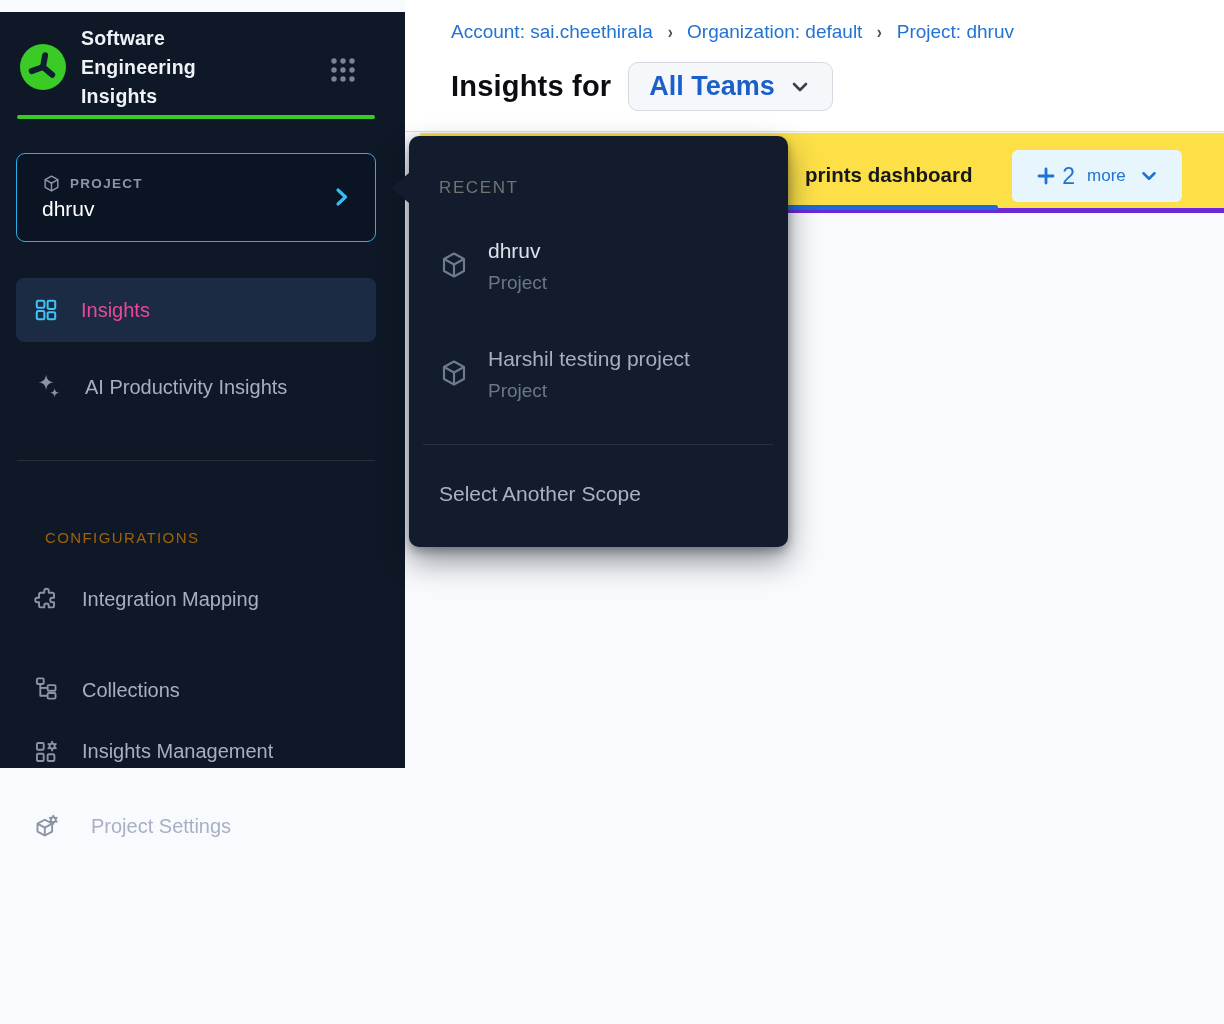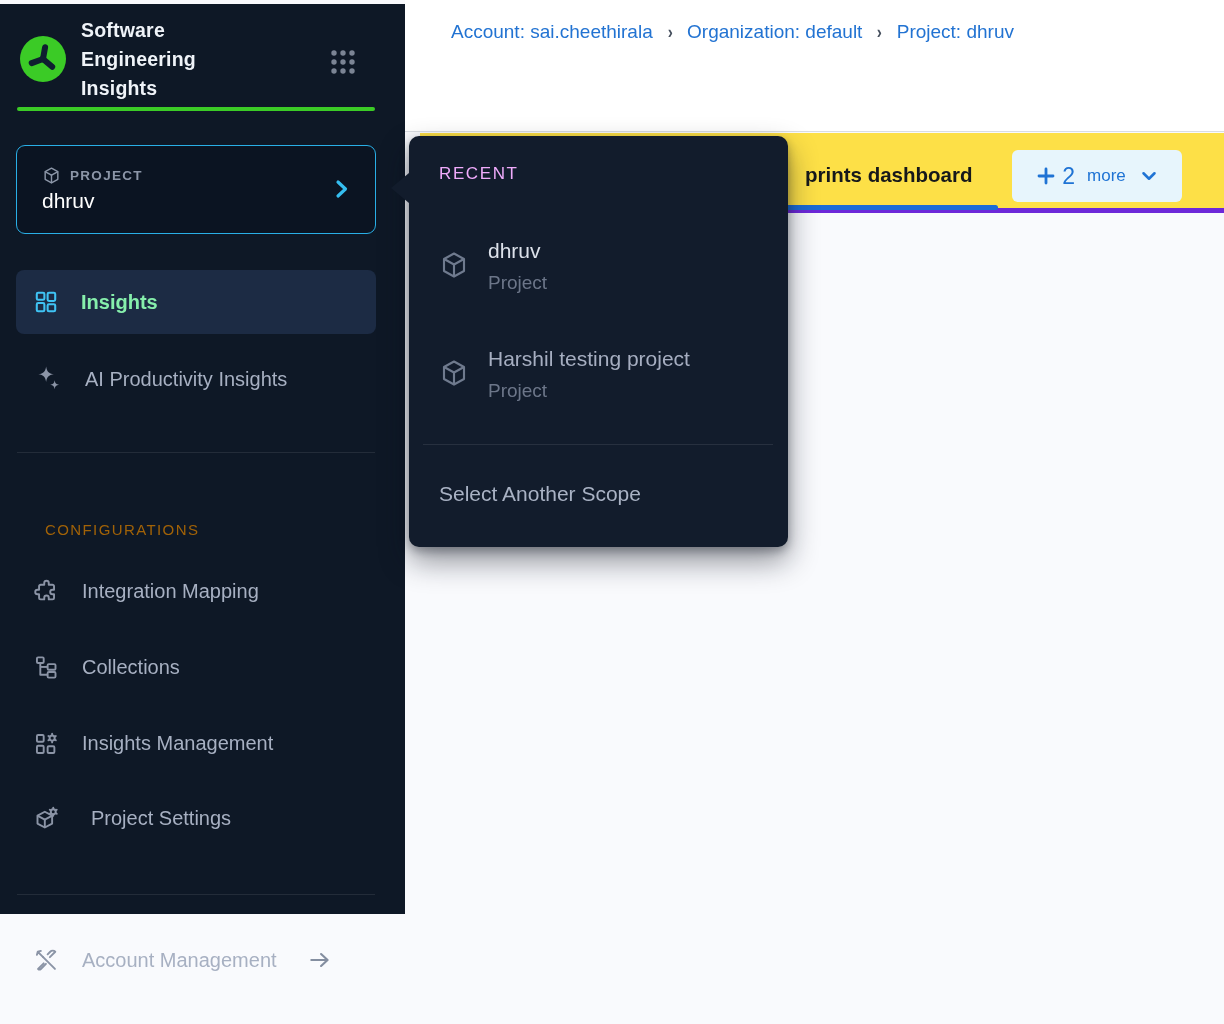--- a/index.html
+++ b/index.html
@@ -1,42 +1,42 @@
 <!DOCTYPE html>
 <html><head>
 <meta charset="utf-8">
 <style>
   * { margin:0; padding:0; box-sizing:border-box; }
   html,body { width:1224px; height:1024px; overflow:hidden; }
   body { position:relative; font-family:"Liberation Sans","DejaVu Sans",sans-serif; background:#F9FAFD; }
 
   
-  .sidebar { position:absolute; left:0; top:4px; width:405px; height:910px; background:#0E1826; z-index:1; }
+  .sidebar { position:absolute; left:0; top:12px; width:405px; height:756px; background:#0E1826; z-index:1; }
   .logo { position:absolute; left:20px; top:32px; width:46px; height:46px; }
   .brand-title { position:absolute; left:81px; top:12px; width:175px; font-size:19.5px; line-height:29px; font-weight:700; color:#EFF3F8; letter-spacing:.2px; }
   .grid-icon { position:absolute; left:329px; top:44px; width:28px; height:28px; color:#7B8494; cursor:pointer; }
   .green-rule { position:absolute; left:17px; top:103px; width:358px; height:4px; background:#3BCB26; border-radius:2px; }
 
   .project-card { position:absolute; left:16px; top:141px; width:360px; height:89px; background:#0B1422; border:1.5px solid #29AFE6; border-radius:9px; cursor:pointer; }
   .project-type { position:absolute; left:25px; top:20px; display:flex; align-items:center; gap:9px; color:#8C96A8; }
   .project-type .lbl { font-size:13.5px; font-weight:700; letter-spacing:1.3px; }
   .project-name { position:absolute; left:25px; top:43px; font-size:21px; font-weight:500; color:#FFFFFF; }
   .project-chevron { position:absolute; right:22px; top:31px; width:24px; height:24px; color:#35BEF0; }
 
   .side-row { position:absolute; left:16px; width:360px; height:54px; display:flex; align-items:center; padding-left:17px; gap:22px; cursor:pointer; }
   .side-row .ic { flex:none; color:#8B94A6; }
   .side-row .side-label { font-size:20px; color:#A7B0C2; }
   .row-insights { top:266px; height:64px; background:#1C2B44; border-radius:8px; }
   .row-insights .ic { color:#3FC3F4; }
-  .row-insights .side-label { color:#86efac; font-weight:700; }
+  .row-insights .side-label { color:#ec4899; font-weight:400; }
   .row-ai { top:348px; }
   .side-divider { position:absolute; left:17px; width:358px; height:1px; background:rgba(255,255,255,.09); }
   .div-1 { top:448px; } .div-2 { top:890px; }
   .config-heading { position:absolute; left:45px; top:517px; font-size:15px; font-weight:500; letter-spacing:1.4px; color:#a16207; }
-  .row-c0 { top:560px; } .row-c1 { top:636px; } .row-c2 { top:712px; } .row-c3 { top:787px;gap:31px; }
+  .row-c0 { top:560px; } .row-c1 { top:636px;align-items:flex-end; } .row-c2 { top:712px; } .row-c3 { top:787px;gap:31px; }
   .row-account { top:929px; }
   .row-account .arrow { color:#848EA0; margin-left:8px; }
 
   
   .main { position:absolute; left:405px; top:0; width:819px; height:1024px; background:#F9FAFD; }
   .main-header { position:absolute; left:0; top:0; width:819px; height:132px; background:#FFFFFF; border-bottom:1px solid #DADDE2; }
   .breadcrumb { position:absolute; left:46px; top:21px; display:flex; align-items:center; gap:14px; font-size:19px; }
   .crumb { color:#2273D2; cursor:pointer; white-space:nowrap; }
   .crumb-sep { color:#46505E; font-size:19px; font-weight:700; transform:scaleX(.8); }
   .title-row { position:absolute; left:46px; top:62px; display:flex; align-items:center; gap:17px; }
@@ -48,21 +48,21 @@
   .tab-bar { position:absolute; left:15px; top:133px; width:819px; height:80px; background:#fde047; border-bottom:5px solid #6d28d9; }
   .active-tab-label { position:absolute; left:385px; top:30px; font-size:20.5px; font-weight:700; color:#16181B; cursor:pointer; white-space:nowrap; }
   .tab-underline { position:absolute; left:365px; top:72px; width:213px; height:5px; background:#1B6CD6; border-radius:3px; }
   .more-chip { position:absolute; left:592px; top:17px; width:170px; height:52px; background:#E7F5FC; border-radius:6px; display:flex; align-items:center; justify-content:center; gap:4px; cursor:pointer; color:#1F73D4; }
   .more-chip .count { font-size:23px; margin-right:8px; }
   .more-chip .more-word { font-size:17px; margin-right:8px; }
 
   
   .scope-panel { position:absolute; left:409px; top:136px; width:379px; height:411px; background:#121C2C; border-radius:10px; box-shadow:0 14px 30px rgba(10,16,28,.45), 0 4px 10px rgba(10,16,28,.30); z-index:10; }
   .panel-arrow { position:absolute; left:-18px; top:37px; width:0; height:0; border-top:15px solid transparent; border-bottom:15px solid transparent; border-right:18px solid #121C2C; }
-  .panel-heading { position:absolute; left:30px; top:28px; font-size:17px; font-weight:500; letter-spacing:1.6px; color:#f0abfc; }
+  .panel-heading { position:absolute; left:30px; top:42px; font-size:17px; font-weight:500; letter-spacing:1.6px; color:#737373; }
   .recent-item { position:absolute; left:30px; display:flex; gap:19px; cursor:pointer; }
   .item-1 { top:102px; } .item-2 { top:210px; }
   .recent-item .ic { flex:none; margin-top:12px; color:#6F7A8E; }
   .recent-title { font-size:21px; line-height:26px; }
   .item-1 .recent-title { color:#DCE1EA; }
   .item-2 .recent-title { color:#A6AEC1; }
   .recent-sub { font-size:19px; color:#6C7689; margin-top:8px; }
   .panel-divider { position:absolute; left:14px; top:308px; width:350px; height:1px; background:rgba(255,255,255,.09); }
   .panel-action { position:absolute; left:30px; top:346px; font-size:21px; color:#A9B2C4; cursor:pointer; }
 
@@ -178,44 +178,40 @@
         <path d="M14.9 4.2 l.95 .55"></path>
         <path d="M20.15 7.25 l.95 .55"></path>
         <path d="M21.1 4.2 l-.95 .55"></path>
         <path d="M15.85 7.25 l-.95 .55"></path>
     </svg>
     <span class="side-label">Project Settings</span>
   </div>
 
   <div class="side-divider div-2"></div>
 
-  <div class="side-row row-account">
-    <svg class="ic" width="27" height="27" viewBox="0 0 24 24" fill="none" stroke="currentColor" stroke-width="1.7" stroke-linecap="round" stroke-linejoin="round">
-      <path d="M9 9 L4.2 4.2 M4.2 4.2 L3.5 7 M4.2 4.2 L7 3.5"></path>
-      <path d="M9 9 L19.5 19.5"></path>
-      <path d="M15 9 L19.8 4.2 a3.2 3.2 0 0 0 -4.5 0 L13 6.5"></path>
-      <path d="M9.5 14.5 L4.5 19.5 a1.8 1.8 0 0 0 2.5 0 L11.5 15"></path>
-    </svg>
-    <span class="side-label">Account Management</span>
-    <svg class="ic arrow" width="26" height="26" viewBox="0 0 24 24" fill="none" stroke="currentColor" stroke-width="2" stroke-linecap="round" stroke-linejoin="round">
-      <path d="M4 12 H18.5"></path>
-        <path d="M13 6.5 L19 12 L13 17.5"></path>
-    </svg>
-  </div>
 </aside>
 
 <main class="main">
   <div class="main-header">
     <nav class="breadcrumb">
       <span class="crumb">Account: sai.cheethirala</span>
       <span class="crumb-sep">›</span>
       <span class="crumb">Organization: default</span>
       <span class="crumb-sep">›</span>
       <span class="crumb">Project: dhruv</span>
     </nav>
+    <div class="title-row">
+      <h1 class="page-title">Insights for</h1>
+      <button class="team-btn">
+        <span class="team-label">All Teams</span>
+        <svg class="ic" width="24" height="24" viewBox="0 0 24 24" fill="none" stroke="currentColor" stroke-width="2.6" stroke-linecap="round" stroke-linejoin="round">
+          <path d="M6 9 L12 15 L18 9"></path>
+        </svg>
+      </button>
+    </div>
   </div>
 
   <div class="tab-bar">
     <span class="active-tab-label">prints dashboard</span>
     <div class="tab-underline"></div>
     <div class="more-chip">
       <svg class="ic" width="24" height="24" viewBox="0 0 24 24" fill="none" stroke="currentColor" stroke-width="2.8" stroke-linecap="round">
         <path d="M12 5 V19"></path>
           <path d="M5 12 H19"></path>
       </svg>

